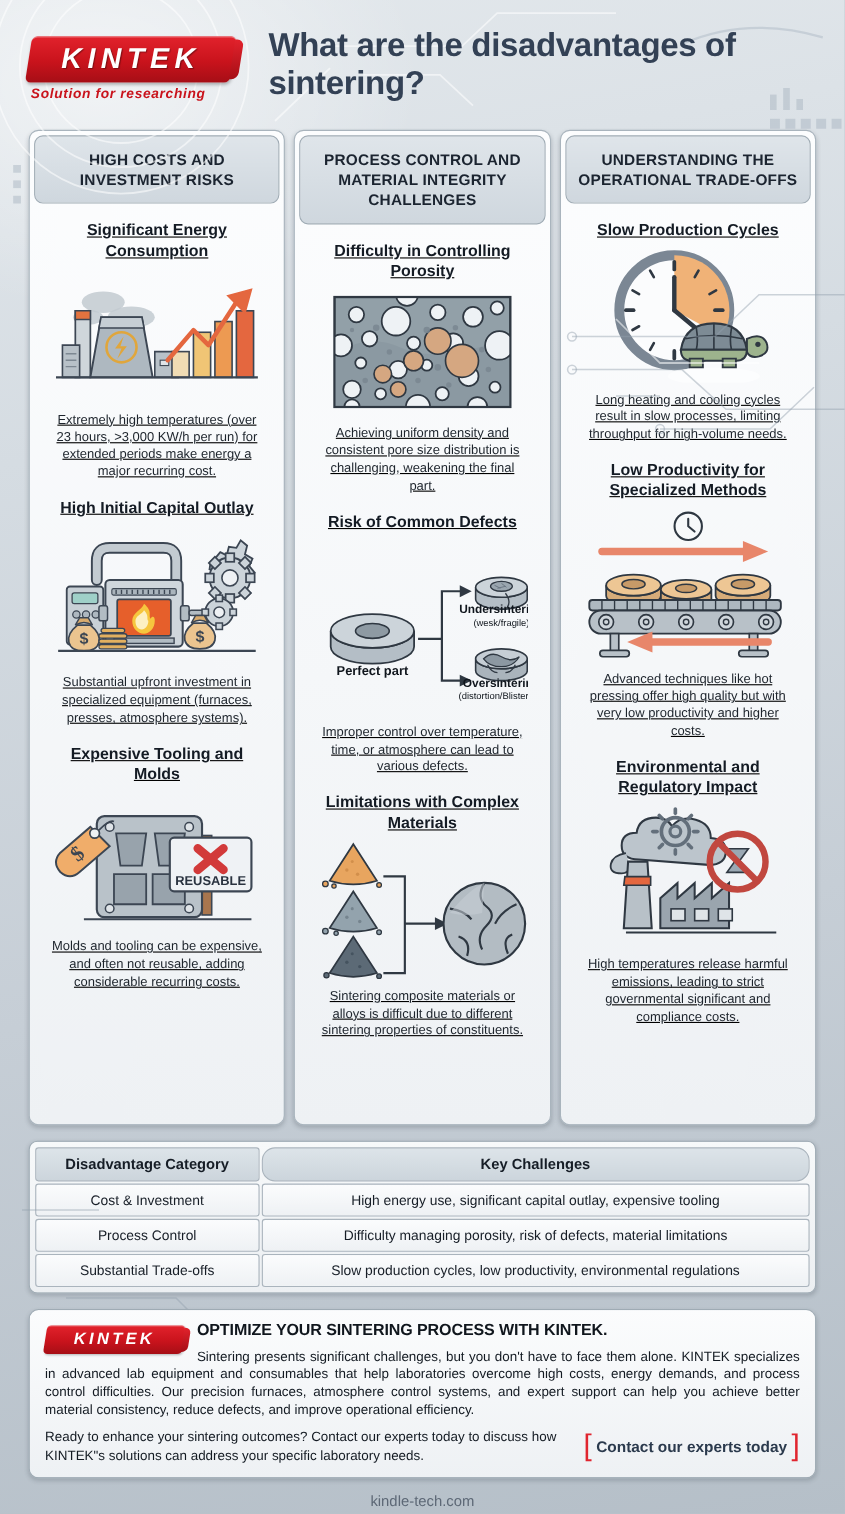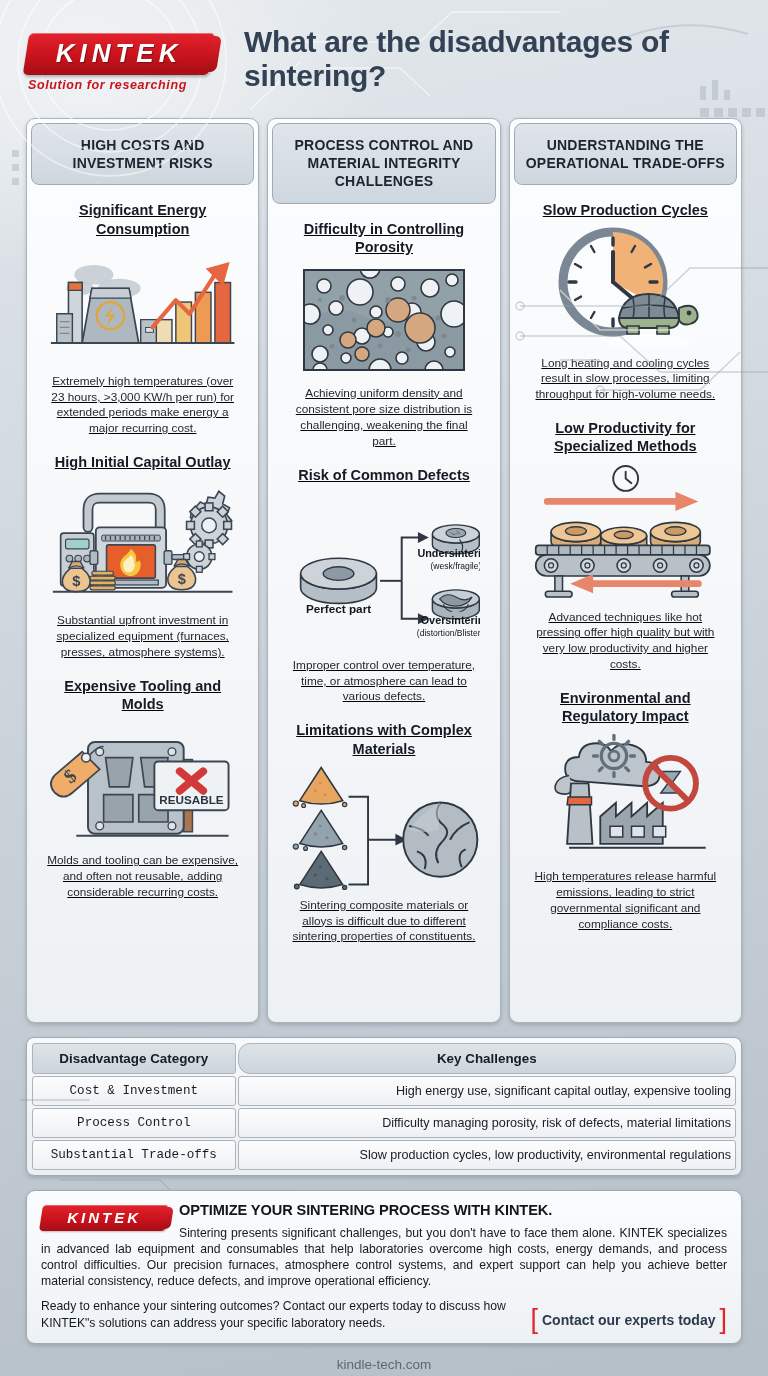--- a/index.html
+++ b/index.html
@@ -135,22 +135,22 @@
     font-size: 12.6px;
     color: #161d26;
     background: linear-gradient(180deg,#fbfcfd,#eef1f4);
   }
   thead th {
     background: linear-gradient(180deg,#dde4e9,#ccd5dc);
     font-weight: 700; font-size: 13.4px;
   }
   .col-cat { width: 29%; text-align: center; }
   .col-chal { text-align: center; border-radius: 12px; }
-  tbody td:first-child { text-align: center; font-family: Liberation Mono, monospace; }
-  tbody td:last-child { text-align: right; margin-top: 24px; }
+  tbody td:first-child { text-align: center; }
+  tbody td:last-child { text-align: center; margin-top: 24px; }
 
   
   .cta {
     margin: 14px 26px 0;
     background: linear-gradient(180deg,#fbfcfd 0%, #eef1f4 100%);
     border: 1px solid #9fabb4;
     border-radius: 9px;
     box-shadow: 0 2px 4px rgba(40,50,60,.2);
     padding: 11px 14px 12px;
     position: relative;
@@ -178,21 +178,21 @@
   .cta-title {
     font-weight: 700; font-size: 14.6px; color: #10161d;
     letter-spacing: -.1px; margin-bottom: 7px;
   }
   .cta-body {
     font-size: 12.2px; line-height: 1.32; color: #131a22;
     text-align: justify;
   }
   .cta-bottom {
     clear: both;
-    display: flex; align-items: flex-end; gap: 10px;
+    display: flex; align-items: center; gap: 10px;
     margin-top: 9px;
   }
   .cta-q { font-size: 12.2px; line-height: 1.33; color:#131a22; flex:1; }
   .cta-btn {
     display: flex; align-items: center; gap: 4px;
     font-weight: 700; font-size: 14px; color: #2b3a4d;
     white-space: nowrap;
   }
   .brk { color:#e0252f; font-size: 27px; font-weight: 400; line-height: .8; }
 

